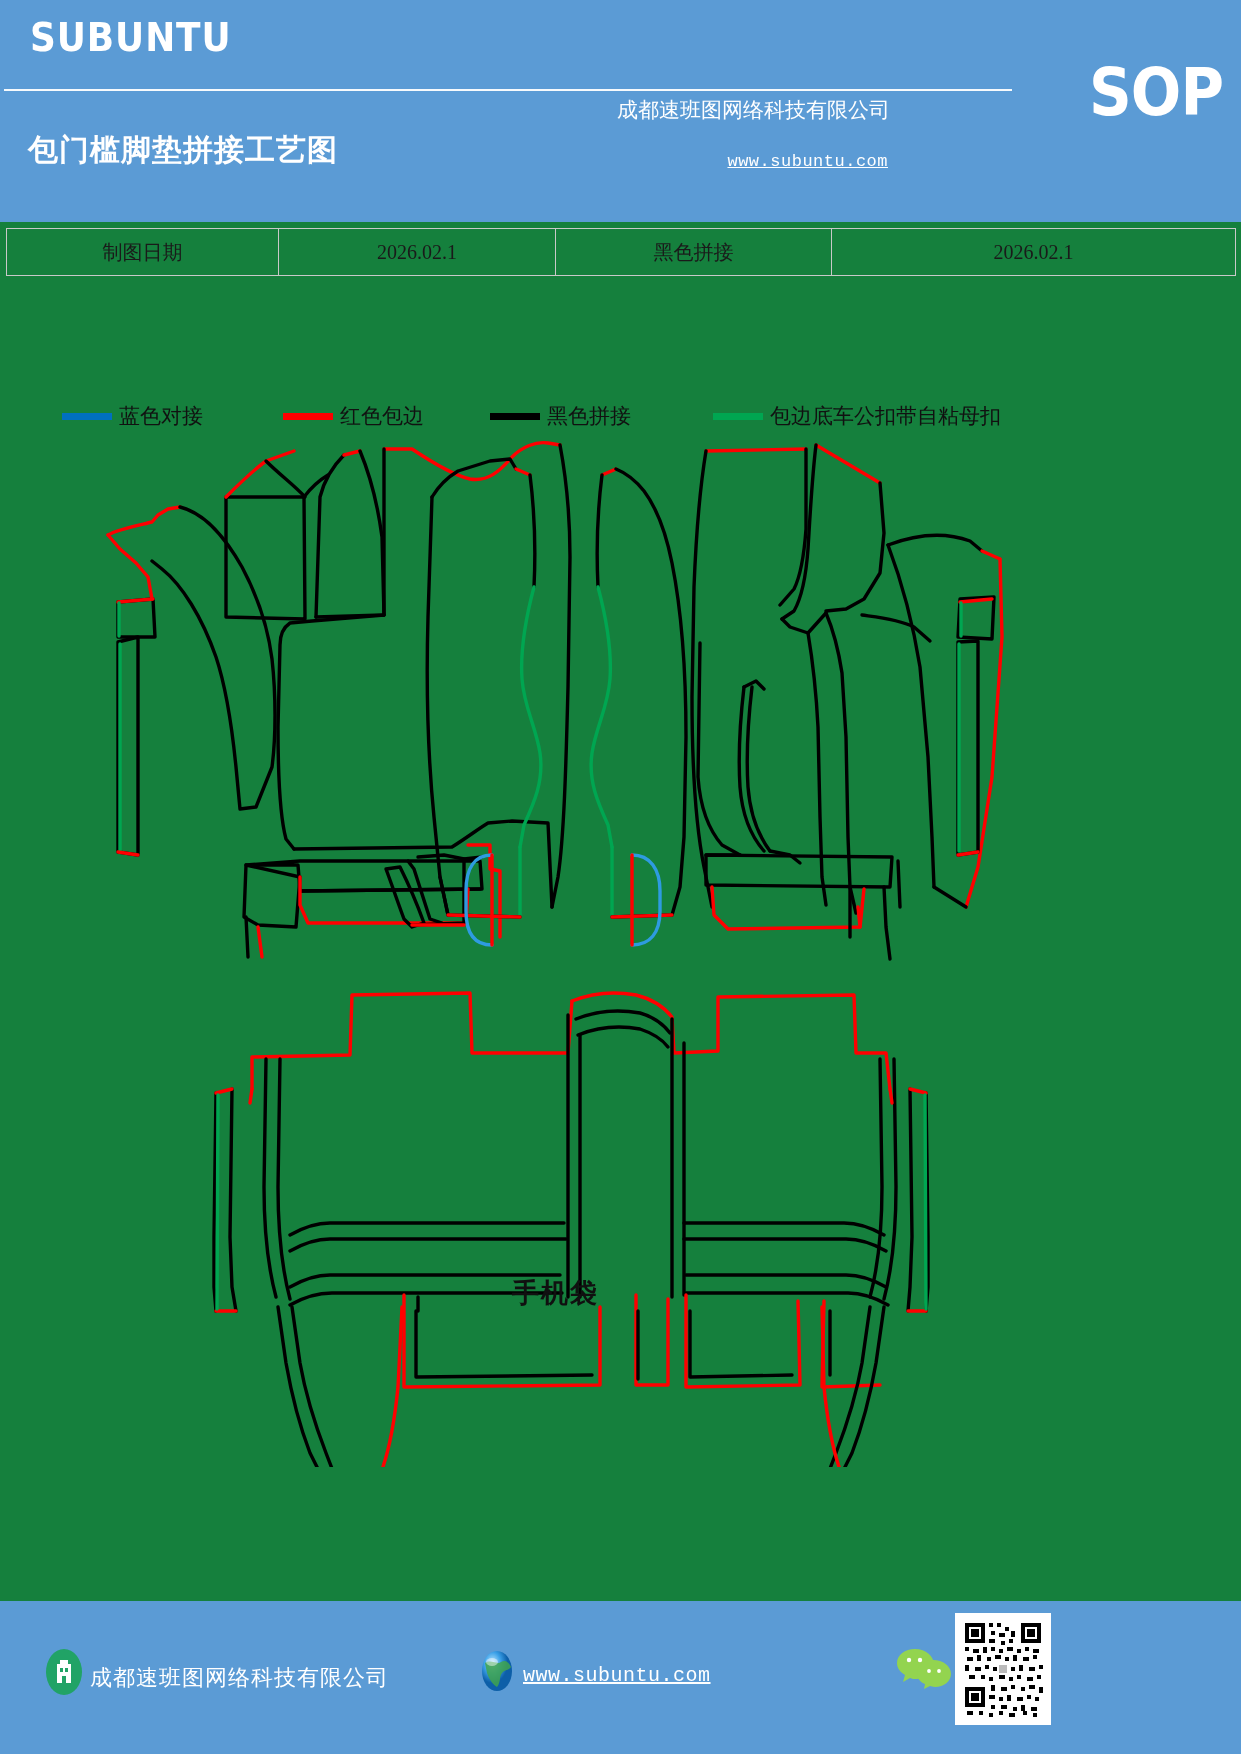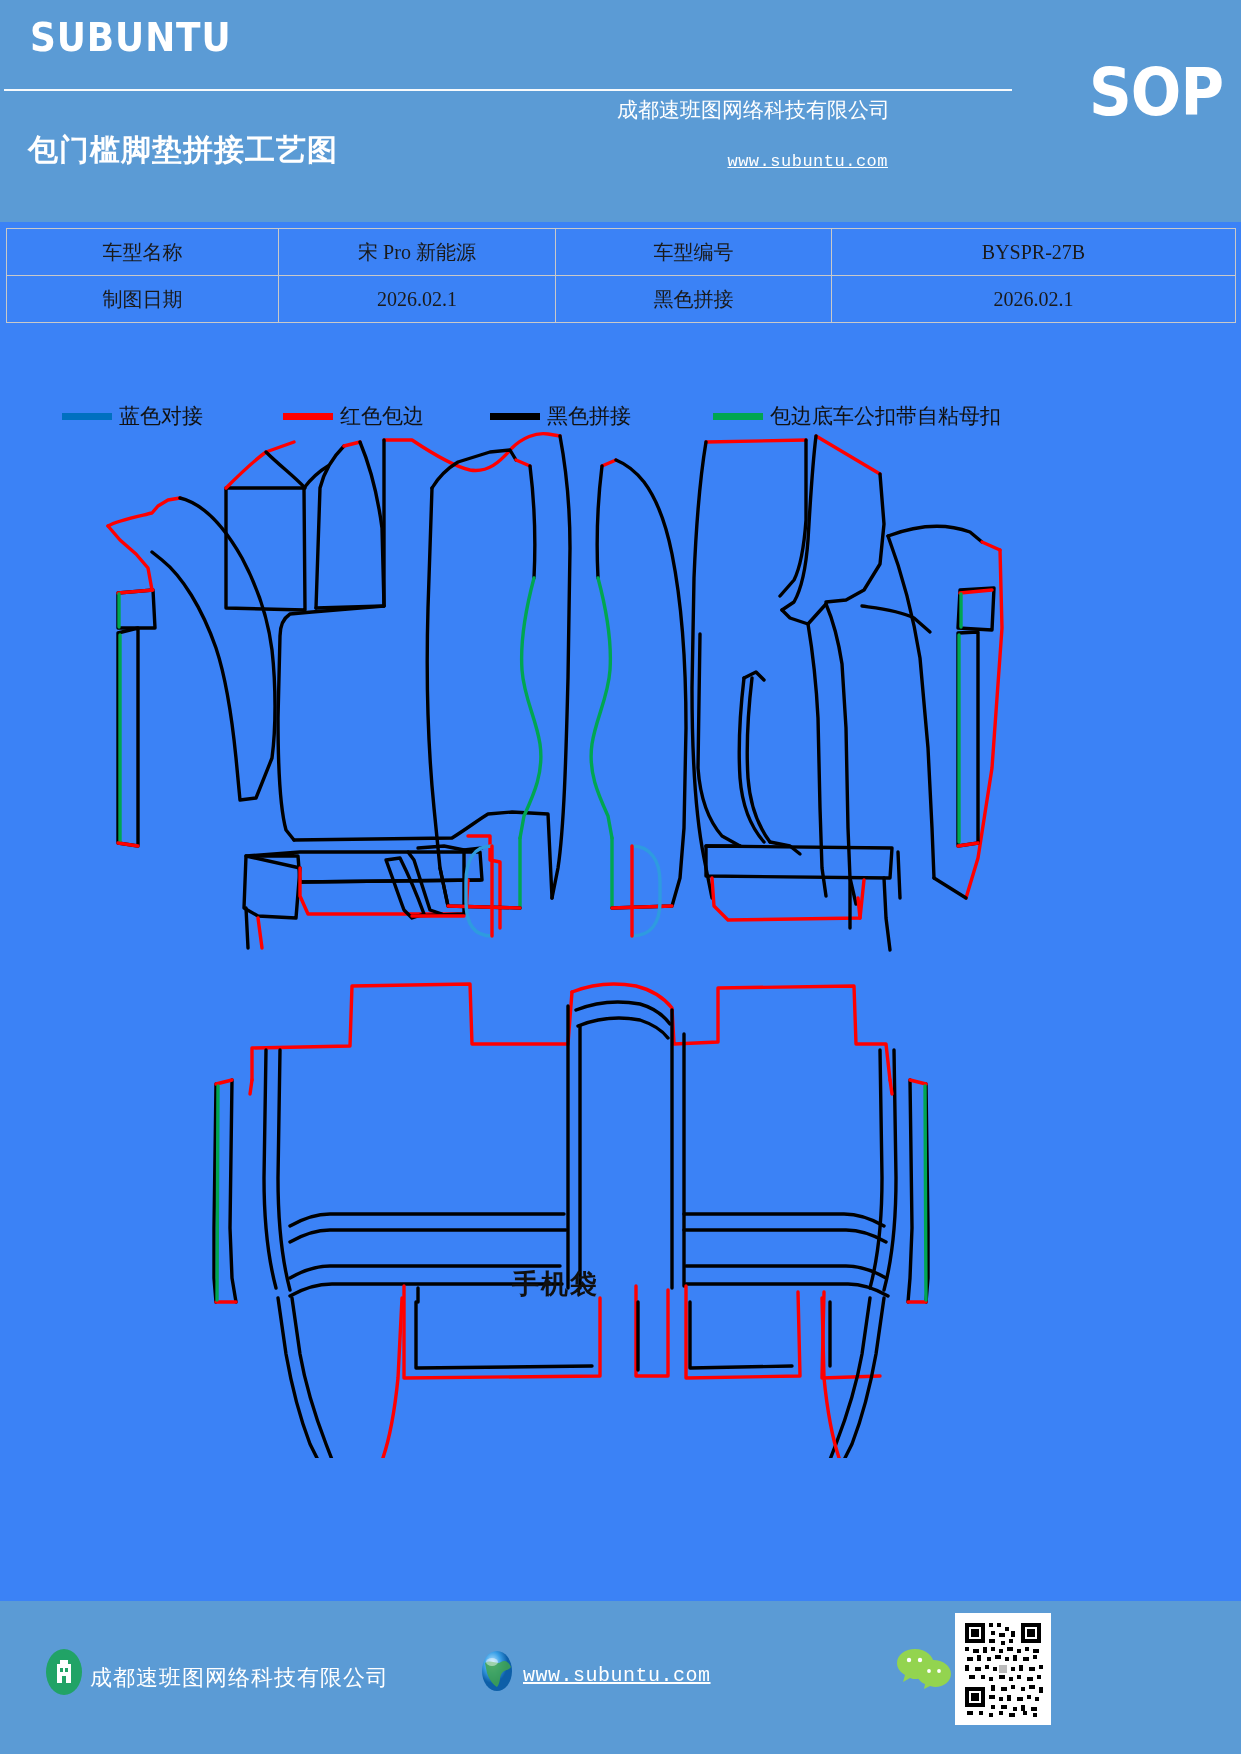--- a/index.html
+++ b/index.html
@@ -7,21 +7,21 @@
     width: 1241px;
     height: 1754px;
     background: #ffffff;
     font-family: "Liberation Serif", "DejaVu Serif", serif;
     overflow: hidden;
   }
   .page {
     position: relative;
     width: 1241px;
     height: 1754px;
-    background: #3b82f6;
+    background: #15803d;
   }
 
   
   .header {
     position: absolute;
     top: 0; left: 0;
     width: 1241px;
     height: 222px;
     background: #5B9BD5;
   }
@@ -137,21 +137,21 @@
   }
   .legend-label {
     font-size: 21px;
     color: #111111;
     white-space: nowrap;
   }
 
   
   .drawing {
     position: absolute;
-    left: 0; top: 428px;
+    left: 0; top: 437px;
     width: 1241px;
     height: 1030px;
   }
   .drawing svg { display: block; }
 
   .phone-label {
     position: absolute;
     left: 512px; top: 838px;
     font-family: "DejaVu Sans", sans-serif;
     font-weight: 700;
@@ -223,26 +223,20 @@
     <div class="brand">SUBUNTU</div>
     <div class="hrule"></div>
     <div class="company-head">成都速班图网络科技有限公司</div>
     <div class="sop">SOP</div>
     <div class="doc-title">包门槛脚垫拼接工艺图</div>
     <div class="site-head">www.subuntu.com</div>
   </div>
 
   <table class="info-table">
     <tbody>
-        <tr>
-      <td class="col-a">车型名称</td>
-      <td class="col-b">宋 Pro 新能源</td>
-      <td class="col-c">车型编号</td>
-      <td class="col-d">BYSPR-27B</td>
-    </tr>
     <tr>
       <td class="col-a">制图日期</td>
       <td class="col-b">2026.02.1</td>
       <td class="col-c">黑色拼接</td>
       <td class="col-d">2026.02.1</td>
     </tr>
   </tbody>
     </table>
 
   <div class="legend">

